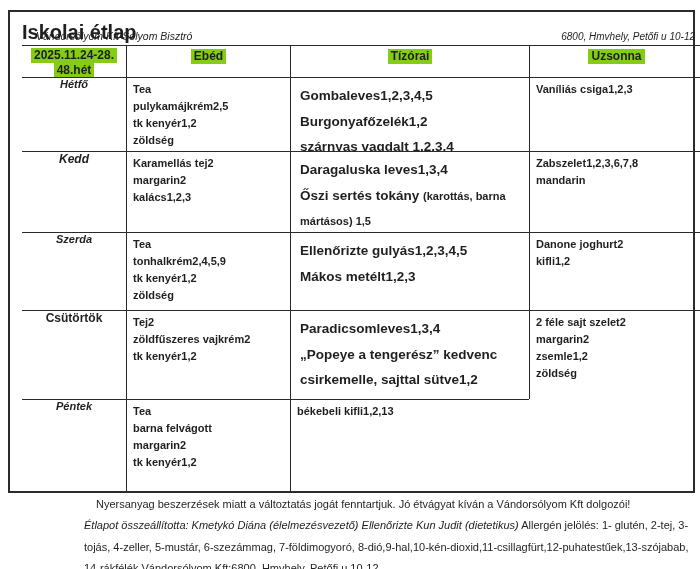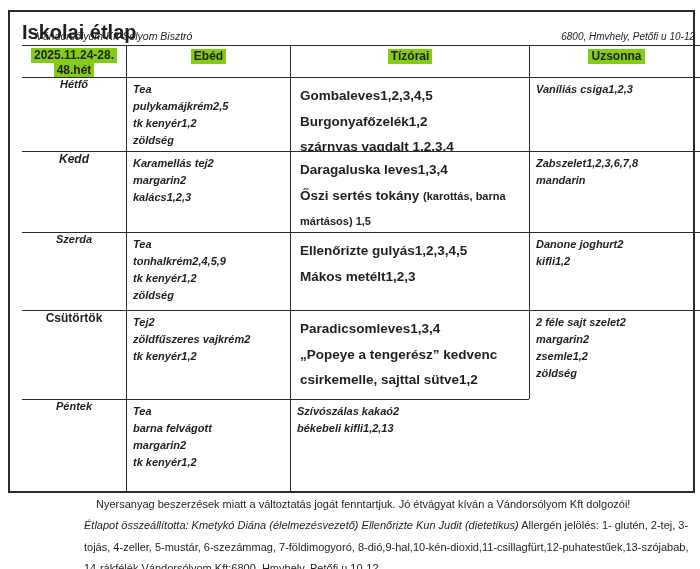--- a/index.html
+++ b/index.html
@@ -41,21 +41,21 @@
 
   
   .day-cell{display:flex;justify-content:center;font-weight:bold;}
   .day-label{font-size:11px;}
   .italic .day-label{font-style:italic;}
   .row-kedd .day-label{font-size:12px;}
   .row-csutortok .day-label{font-size:12px;font-style:normal;}
 
   
   .snack-cell{padding:3px 4px 2px 6px;font-weight:bold;font-size:11px;line-height:1.55;}
-  .snack-cell .line{white-space:nowrap;font-style:italic;}
+  .snack-cell .line{white-space:nowrap;}
 
   
   .lunch-cell{padding:5px 6px 2px 9px;font-weight:bold;font-size:13.5px;line-height:1.9;}
   .lunch-cell .line{margin:0;}
   .seg-small{font-size:11px;}
 
   
   .footer{
     position:absolute;left:84px;top:497px;width:608px;
     font-size:11px;color:#1f1f1f;
@@ -165,21 +165,20 @@
   <div class="cell bt day-cell row-pentek italic">
     <span class="day-label">Péntek</span>
   </div>
   <div class="cell bt bl snack-cell">
       <div class="line">Tea</div>
       <div class="line">barna felvágott</div>
       <div class="line">margarin2</div>
       <div class="line">tk kenyér1,2</div>
     </div>
   <div class="cell bt bl snack-cell">
-      <div class="line">Szívószálas kakaó2</div>
       <div class="line">békebeli kifli1,2,13</div>
     </div>
 
 </div>
 
 <div class="footer">
   <p class="footer-line1">Nyersanyag beszerzések miatt a változtatás jogát fenntartjuk. Jó étvágyat kíván a Vándorsólyom Kft dolgozói!</p>
   <p class="footer-para"><span class="credits">Étlapot összeállította: Kmetykó Diána (élelmezésvezető) Ellenőrizte Kun Judit (dietetikus)</span><span> Allergén jelölés: 1-  glutén, 2-tej, 3-tojás, 4-zeller, 5-mustár, 6-szezámmag, 7-földimogyoró, 8-dió,9-hal,10-kén-dioxid,11-csillagfürt,12-puhatestűek,13-szójabab, 14-rákfélék Vándorsólyom Kft:6800, Hmvhely, Petőfi u 10-12</span></p>
 </div>
 

